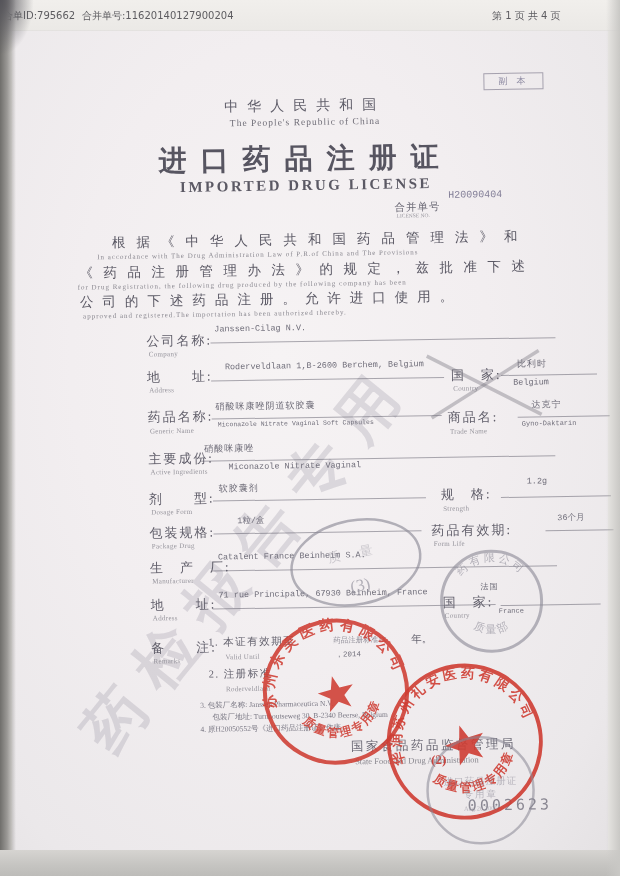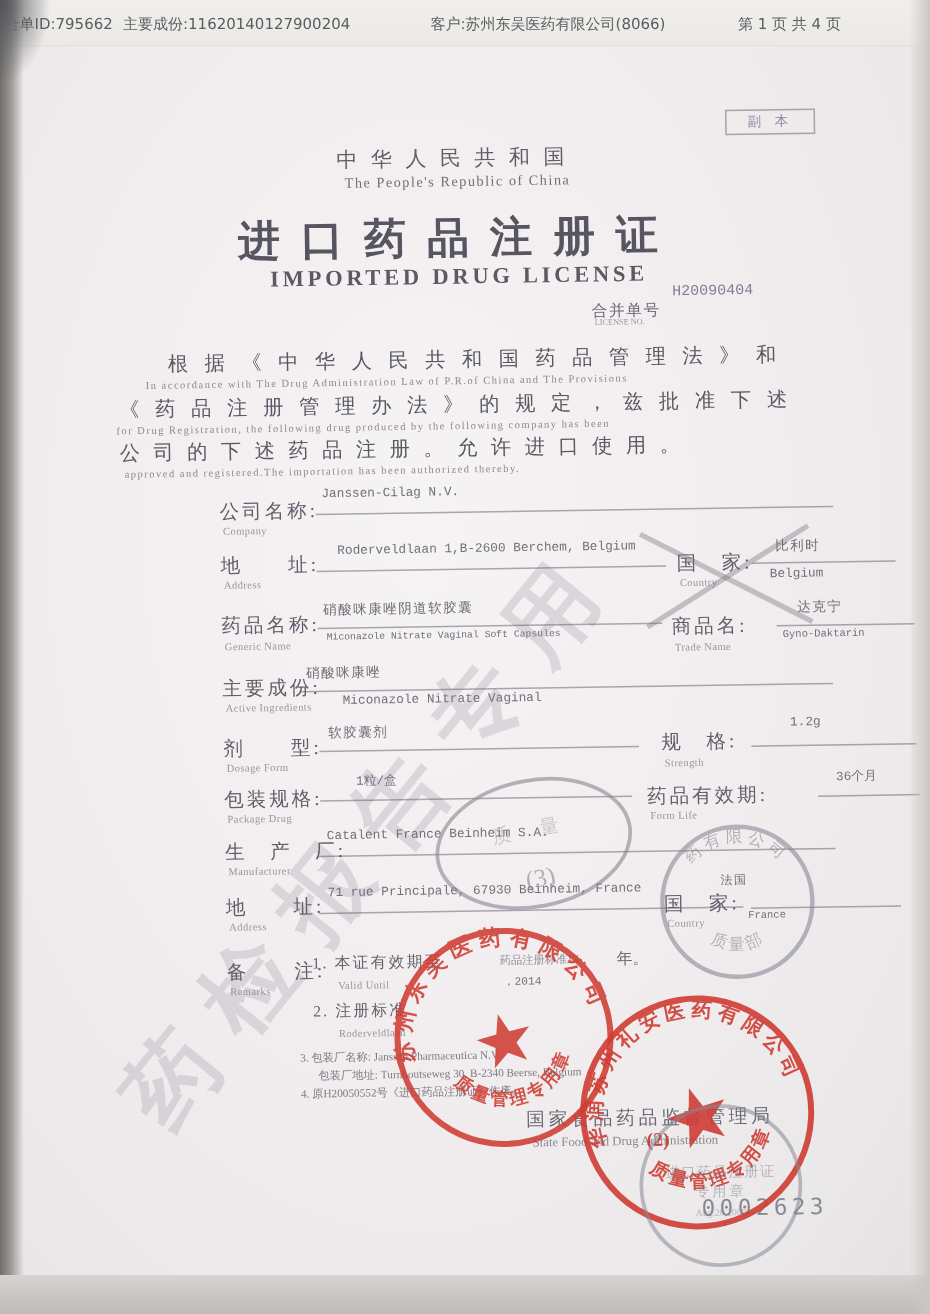--- a/index.html
+++ b/index.html
@@ -38,22 +38,21 @@
     font-size:9px;letter-spacing:9px;color:#8b88a0;text-align:center;line-height:15px;padding-left:6px;}
 </style>
 </head>
 <body>
 
 <div class="screen">
   <div class="paper"></div>
 
   <div class="topstrip">
     <span style="left:3px">合单ID:795662</span>
-    <span style="left:82px">主要成份:11620140127900204</span>
-    <span style="left:287px">客户:苏州东吴医药有限公司(8066)</span>
+    <span style="left:82px">合并单号:11620140127900204</span>
     <span style="left:492px">第 1 页  共 4 页</span>
   </div>
 
   <div class="content">
 
     <div class="watermark">药检报告专用</div>
 
     <div class="copybox">副本</div>
 
     <div class="abs center" style="top:97px;font-size:14px;letter-spacing:9px;color:#5f5d69">中华人民共和国</div>

